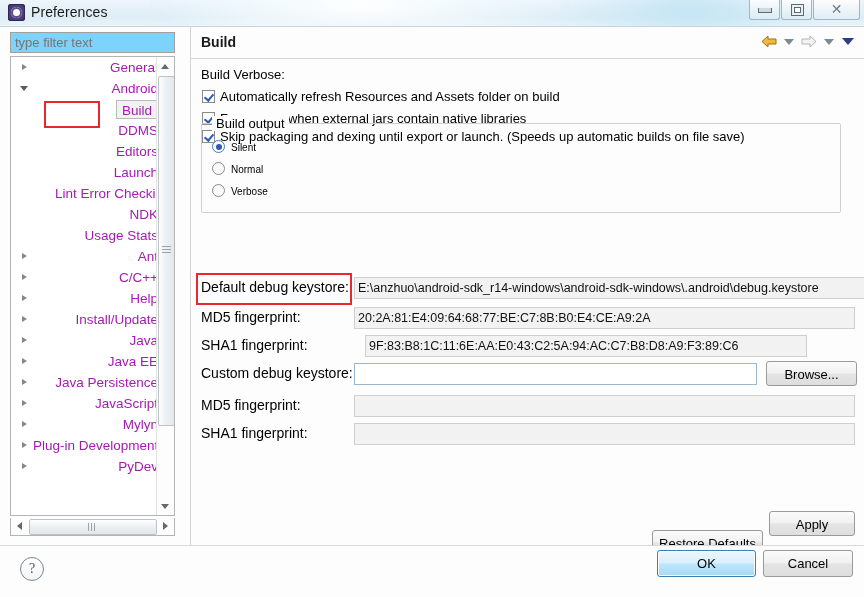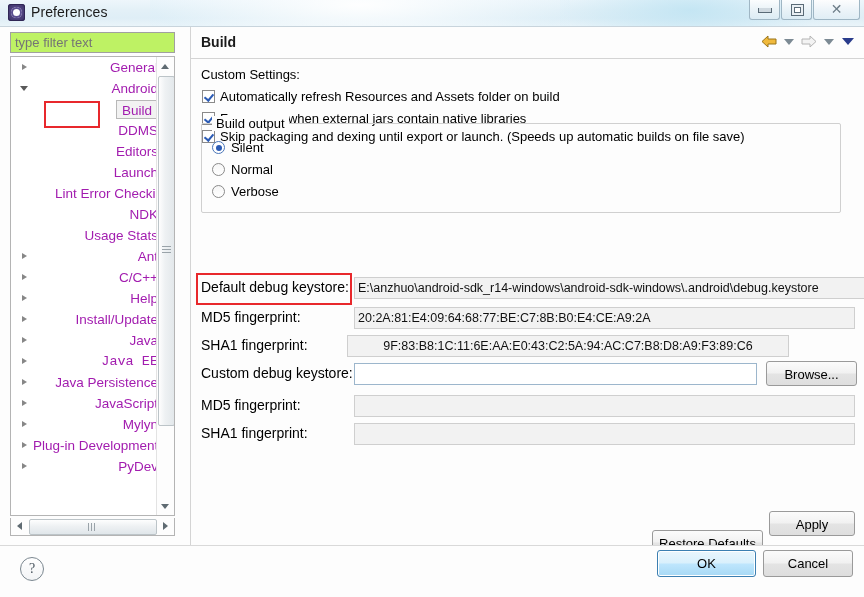--- a/index.html
+++ b/index.html
@@ -125,21 +125,21 @@
     position: absolute;
     left: 0; top: 0;
     width: 190px; height: 518px;
     background: #fdfdfd;
   }
   .filter-box {
     position: absolute;
     left: 10px; top: 5px;
     width: 165px; height: 21px;
     border: 1px solid #a0a0a0;
-    background: #bef264;
+    background: #7dd3fc;
     box-sizing: border-box;
   }
   .filter-box input {
     width: 100%; height: 100%;
     border: none; outline: none;
     padding: 0 4px;
     box-sizing: border-box;
     font-family: "Liberation Sans", sans-serif;
     font-size: 13px;
     color: #6b6b6b;
@@ -417,21 +417,21 @@
     left: 10px; top: -8px;
     background: #fdfdfd;
     padding: 0 4px;
     font-size: 13px;
   }
   .radio-row {
     position: absolute;
     left: 10px;
     height: 20px;
     line-height: 20px;
-    font-size: 13px;
+    font-size: 10px;
   }
   .radio {
     display: inline-block;
     width: 13px; height: 13px;
     border: 1px solid #8a8a8a;
     border-radius: 50%;
     background: linear-gradient(180deg, #f6f6f6 0%, #ffffff 100%);
     vertical-align: -2px;
     margin-right: 6px;
     position: relative;
@@ -591,21 +591,21 @@
           <div class="tree-item"><span class="arrow" style="left: 28px;"></span><span class="lbl" style="margin-left: 44px;">Editors</span></div>
           <div class="tree-item"><span class="arrow" style="left: 28px;"></span><span class="lbl" style="margin-left: 44px;">Launch</span></div>
           <div class="tree-item"><span class="arrow" style="left: 28px;"></span><span class="lbl" style="margin-left: 44px;">Lint Error Checking</span></div>
           <div class="tree-item"><span class="arrow" style="left: 28px;"></span><span class="lbl" style="margin-left: 44px;">NDK</span></div>
           <div class="tree-item"><span class="arrow" style="left: 28px;"></span><span class="lbl" style="margin-left: 44px;">Usage Stats</span></div>
           <div class="tree-item"><span class="arrow collapsed" style="left: 6px;"></span><span class="lbl" style="margin-left: 22px;">Ant</span></div>
           <div class="tree-item"><span class="arrow collapsed" style="left: 6px;"></span><span class="lbl" style="margin-left: 22px;">C/C++</span></div>
           <div class="tree-item"><span class="arrow collapsed" style="left: 6px;"></span><span class="lbl" style="margin-left: 22px;">Help</span></div>
           <div class="tree-item"><span class="arrow collapsed" style="left: 6px;"></span><span class="lbl" style="margin-left: 22px;">Install/Update</span></div>
           <div class="tree-item"><span class="arrow collapsed" style="left: 6px;"></span><span class="lbl" style="margin-left: 22px;">Java</span></div>
-          <div class="tree-item"><span class="arrow collapsed" style="left: 6px;"></span><span class="lbl" style="margin-left: 32px; font-family: Liberation Mono, monospace;">Java EE</span></div>
+          <div class="tree-item"><span class="arrow collapsed" style="left: 6px;"></span><span class="lbl" style="margin-left: 32px;">Java EE</span></div>
           <div class="tree-item"><span class="arrow collapsed" style="left: 6px;"></span><span class="lbl" style="margin-left: 22px;">Java Persistence</span></div>
           <div class="tree-item"><span class="arrow collapsed" style="left: 6px;"></span><span class="lbl" style="margin-left: 22px;">JavaScript</span></div>
           <div class="tree-item"><span class="arrow collapsed" style="left: 6px;"></span><span class="lbl" style="margin-left: 22px;">Mylyn</span></div>
           <div class="tree-item"><span class="arrow collapsed" style="left: 6px;"></span><span class="lbl" style="margin-left: 22px;">Plug-in Development</span></div>
           <div class="tree-item"><span class="arrow collapsed" style="left: 6px;"></span><span class="lbl" style="margin-left: 22px;">PyDev</span></div>
         </div>
 
       <div class="vscroll">
         <div class="arrow-btn up"></div>
         <div class="thumb">
@@ -645,21 +645,21 @@
             <path d="M10 2 L16 7.5 L10 13 L10 10 L2 10 L2 5 L10 5 Z" fill="#f3f3f3" stroke="#b4b4b4" stroke-width="1" stroke-linejoin="round"></path>
           </svg>
         </span>
         <span class="nav-caret"></span>
         <span class="nav-caret dark"></span>
       </div>
     </div>
 
     <div class="content">
 
-      <div class="section-label">Custom Settings:</div>
+      <div class="section-label">Build Verbose:</div>
 
       <div id="checkbox-list">
           <div class="chk-row" style="top: 28px;"><span class="chk checked"></span><span>Automatically refresh Resources and Assets folder on build</span></div>
           <div class="chk-row" style="top: 50px;"><span class="chk checked"></span><span>Force error when external jars contain native libraries</span></div>
           <div class="chk-row" style="top: 68px;"><span class="chk checked"></span><span>Skip packaging and dexing until export or launch. (Speeds up automatic builds on file save)</span></div>
         </div>
 
       <div class="group">
         <div class="group-title">Build output</div>
         <div id="radio-list">
@@ -674,21 +674,21 @@
             <div class="field-label">Default debug keystore:</div>
             <div class="field-input readonly" style="left: 163px; width: 591px; top: 0px;">E:\anzhuo\android-sdk_r14-windows\android-sdk-windows\.android\debug.keystore</div>
           </div>
           <div class="red-annot" style="left: 5px; top: 214px; width: 152px; height: 28px;"></div>
           <div class="field-row" style="top: 248px; width: 674px;">
             <div class="field-label">MD5 fingerprint:</div>
             <div class="field-input readonly" style="left: 163px; width: 501px; top: 0px;">20:2A:81:E4:09:64:68:77:BE:C7:8B:B0:E4:CE:A9:2A</div>
           </div>
           <div class="field-row" style="top: 276px; width: 674px;">
             <div class="field-label">SHA1 fingerprint:</div>
-            <div class="field-input readonly" style="left: 156px; width: 442px; top: 0px; text-align: center;">9F:83:B8:1C:11:6E:AA:E0:43:C2:5A:94:AC:C7:B8:D8:A9:F3:89:C6</div>
+            <div class="field-input readonly" style="left: 174px; width: 442px; top: 0px;">9F:83:B8:1C:11:6E:AA:E0:43:C2:5A:94:AC:C7:B8:D8:A9:F3:89:C6</div>
           </div>
           <div class="field-row" style="top: 304px; width: 674px;">
             <div class="field-label">Custom debug keystore:</div>
             <div class="field-input editable" style="left: 163px; width: 403px; top: 0px;"></div>
           </div>
           <div class="field-row" style="top: 336px; width: 674px;">
             <div class="field-label">MD5 fingerprint:</div>
             <div class="field-input readonly" style="left: 163px; width: 501px; top: 0px;"></div>
           </div>
           <div class="field-row" style="top: 364px; width: 674px;">

